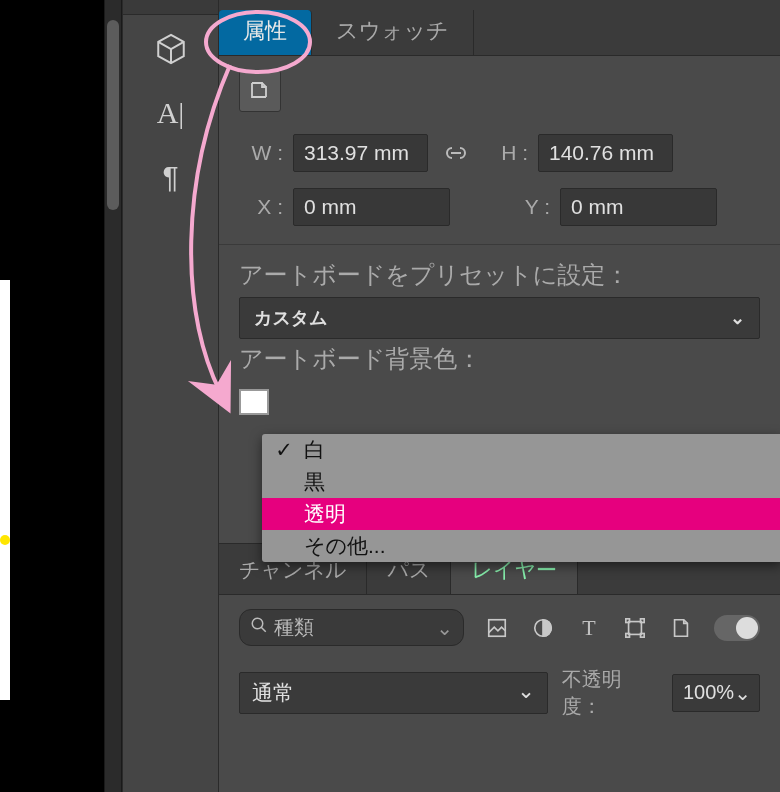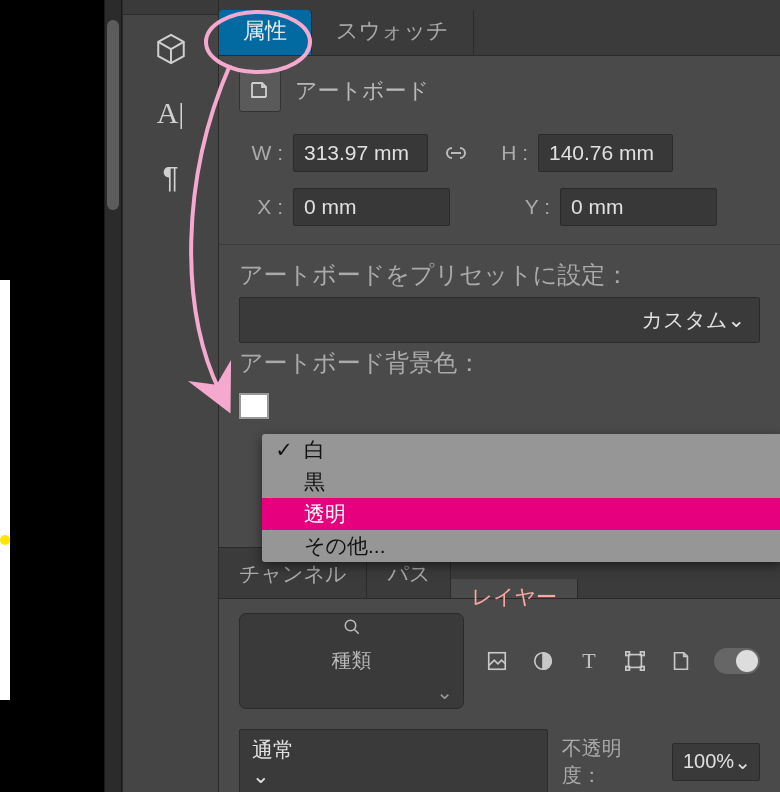--- a/index.html
+++ b/index.html
@@ -106,26 +106,27 @@
   .divider { border-top: 1px solid #3a3a3a; margin: 10px 0; }
   .field-label {
     color: #aaa; font-size: 24px;
     padding: 4px 20px 6px 20px;
   }
   .dropdown {
     margin: 0 20px;
     background: #3a3a3a;
     border: 1px solid #2a2a2a;
     color: #e0e0e0;
-    font-size: 21px;
+    font-size: 18px;
     padding: 8px 14px;
     display: flex;
-    justify-content: flex-end;
+    justify-content: space-between;
     align-items: center;
     border-radius: 2px;
+    font-weight: bold;
   }
   .swatch-row {
     display: flex;
     align-items: center;
     padding: 8px 20px;
     gap: 10px;
     position: relative;
   }
   .swatch-chip {
     width: 30px; height: 26px;
@@ -162,36 +163,35 @@
     padding-top: 8px;
     height: 52px;
     margin-top: 16px;
   }
   .btab {
     padding: 4px 20px 0 20px;
     color: #aaa; font-size: 21px;
     border-right: 1px solid #2a2a2a;
     cursor: pointer;
   }
-  .btab.active { color: #fca5a5; background: #4a4a4a; margin-top: 23px; }
+  .btab.active { color: #86efac; background: #4a4a4a; }
   .filter-row {
     display: flex; align-items: center;
     padding: 14px 20px; gap: 20px;
   }
   .search-box {
     display: flex; align-items: center;
     background: #3a3a3a;
     border: 1px solid #2a2a2a;
     color: #bbb;
     font-size: 20px;
     padding: 4px 10px;
-    border-radius: 7px;
+    border-radius: 12px;
     width: 230px;
     gap: 6px;
-    flex-direction: column;
   }
   .search-box .caret { margin-left: auto; color: #999; }
   .icon-row { display: flex; gap: 20px; align-items: center; }
   .micon { width: 26px; height: 26px; color: #c0c0c0; display:flex; align-items:center; justify-content:center; }
   .toggle {
     width: 46px; height: 26px;
     background: #666; border-radius: 13px;
     position: relative;
   }
   .toggle::after {
@@ -204,21 +204,21 @@
     padding: 6px 20px 12px 20px; gap: 14px;
   }
   .blend-dropdown {
     background: #3a3a3a;
     border: 1px solid #2a2a2a;
     color: #e0e0e0;
     font-size: 21px;
     padding: 6px 12px;
     width: 320px;
     border-radius: 2px;
-    display: flex; justify-content: space-between; flex-direction: column;
+    display: flex; justify-content: space-between;
   }
   .opacity-label { color: #aaa; font-size: 20px; font-family: Liberation Mono, monospace; }
   .opacity-val {
     background: #3a3a3a;
     border: 1px solid #2a2a2a;
     color: #e0e0e0;
     font-size: 20px;
     padding: 6px 10px;
     width: 88px;
     display:flex; justify-content:space-between;
@@ -262,21 +262,20 @@
     <div class="tab active">属性</div>
     <div class="tab">スウォッチ</div>
   </div>
 
   <div class="section-row">
     <div class="artboard-icon-box">
       <svg width="24" height="24" viewBox="0 0 24 24" fill="none" stroke="#cfcfcf" stroke-width="1.8">
         <path d="M4 4 L4 18 L18 18 M4 4 L14 4 L14 8 L18 8 L18 18 M14 4 L18 8"></path>
       </svg>
     </div>
-    <div class="label-head">アートボード</div>
   </div>
 
   <div class="dims">
     <div class="dim-label">W :</div>
     <input class="dim-input" value="313.97 mm" style="">
     <div class="link-icon">
       <svg width="26" height="20" viewBox="0 0 26 20" fill="none" stroke="#bbb" stroke-width="2">
         <path d="M9 10 A5 5 0 0 1 4 5 A5 5 0 0 1 9 0 M17 0 A5 5 0 0 1 22 5 A5 5 0 0 1 17 10" transform="translate(0,5)"></path>
         <path d="M8 10 L18 10"></path>
       </svg>

